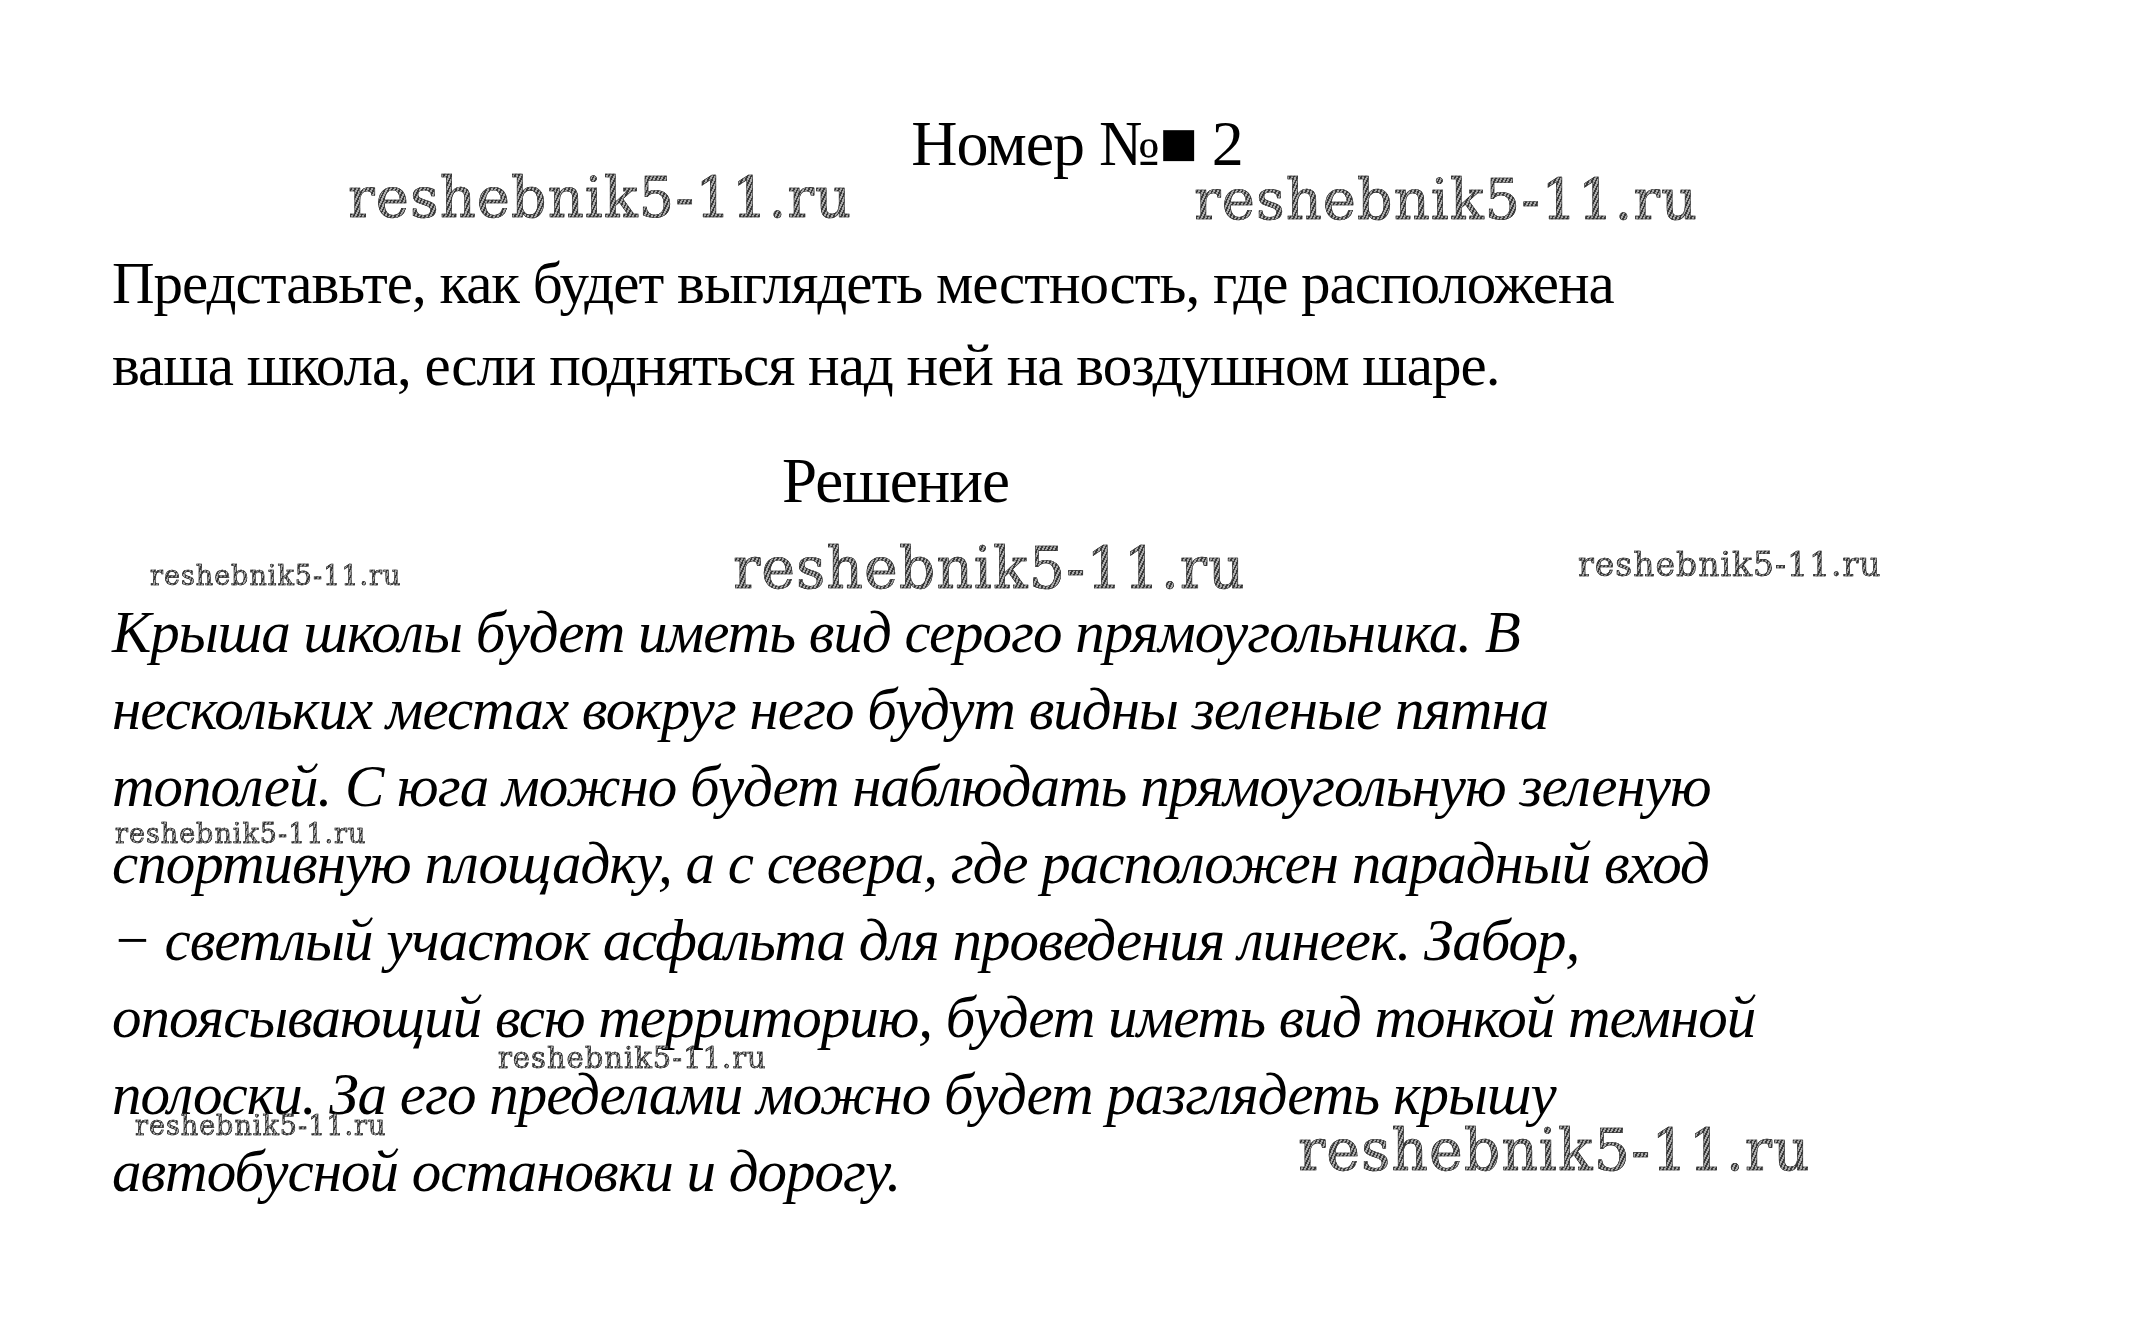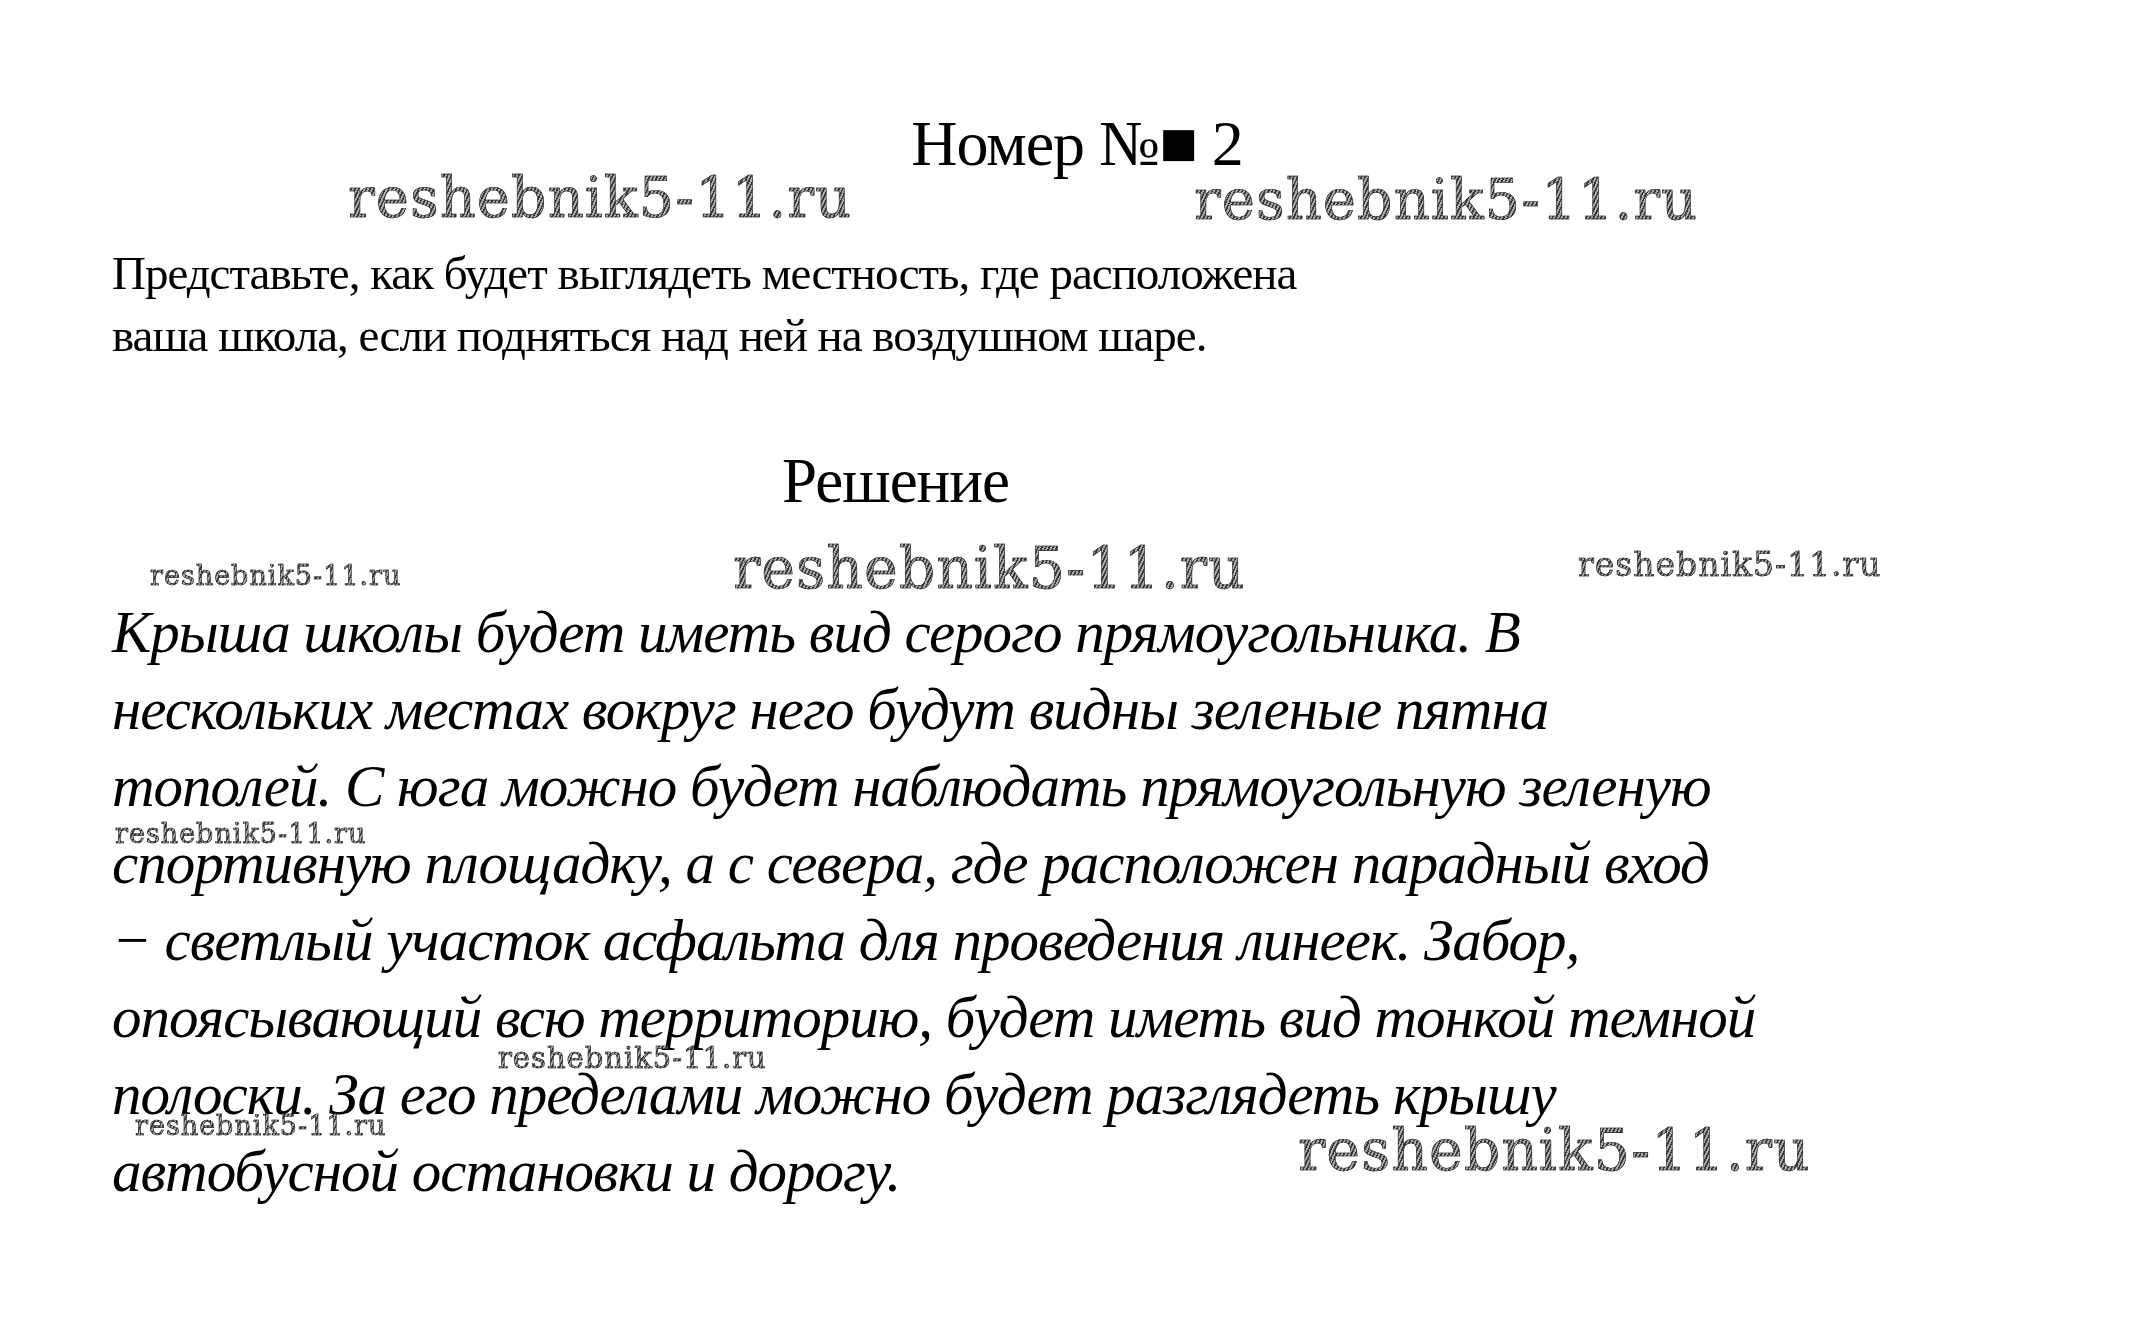--- a/index.html
+++ b/index.html
@@ -22,22 +22,22 @@
     left: 0; top: 112px; width: 2154px;
     text-align: center;
     font-size: 64px;
     line-height: 1;
     letter-spacing: -1px;
     white-space: pre;
   }
   .question-text {
     left: 112px; top: 242px;
     width: 1940px;
-    font-size: 47px;
-    line-height: 62px;
+    font-size: 59px;
+    line-height: 82px;
     letter-spacing: -1px;
     white-space: pre-line;
   }
   .solution-heading {
     left: 0; top: 450px; width: 1791px;
     text-align: center;
     font-size: 63px;
     line-height: 1;
     letter-spacing: -1px;
   }

